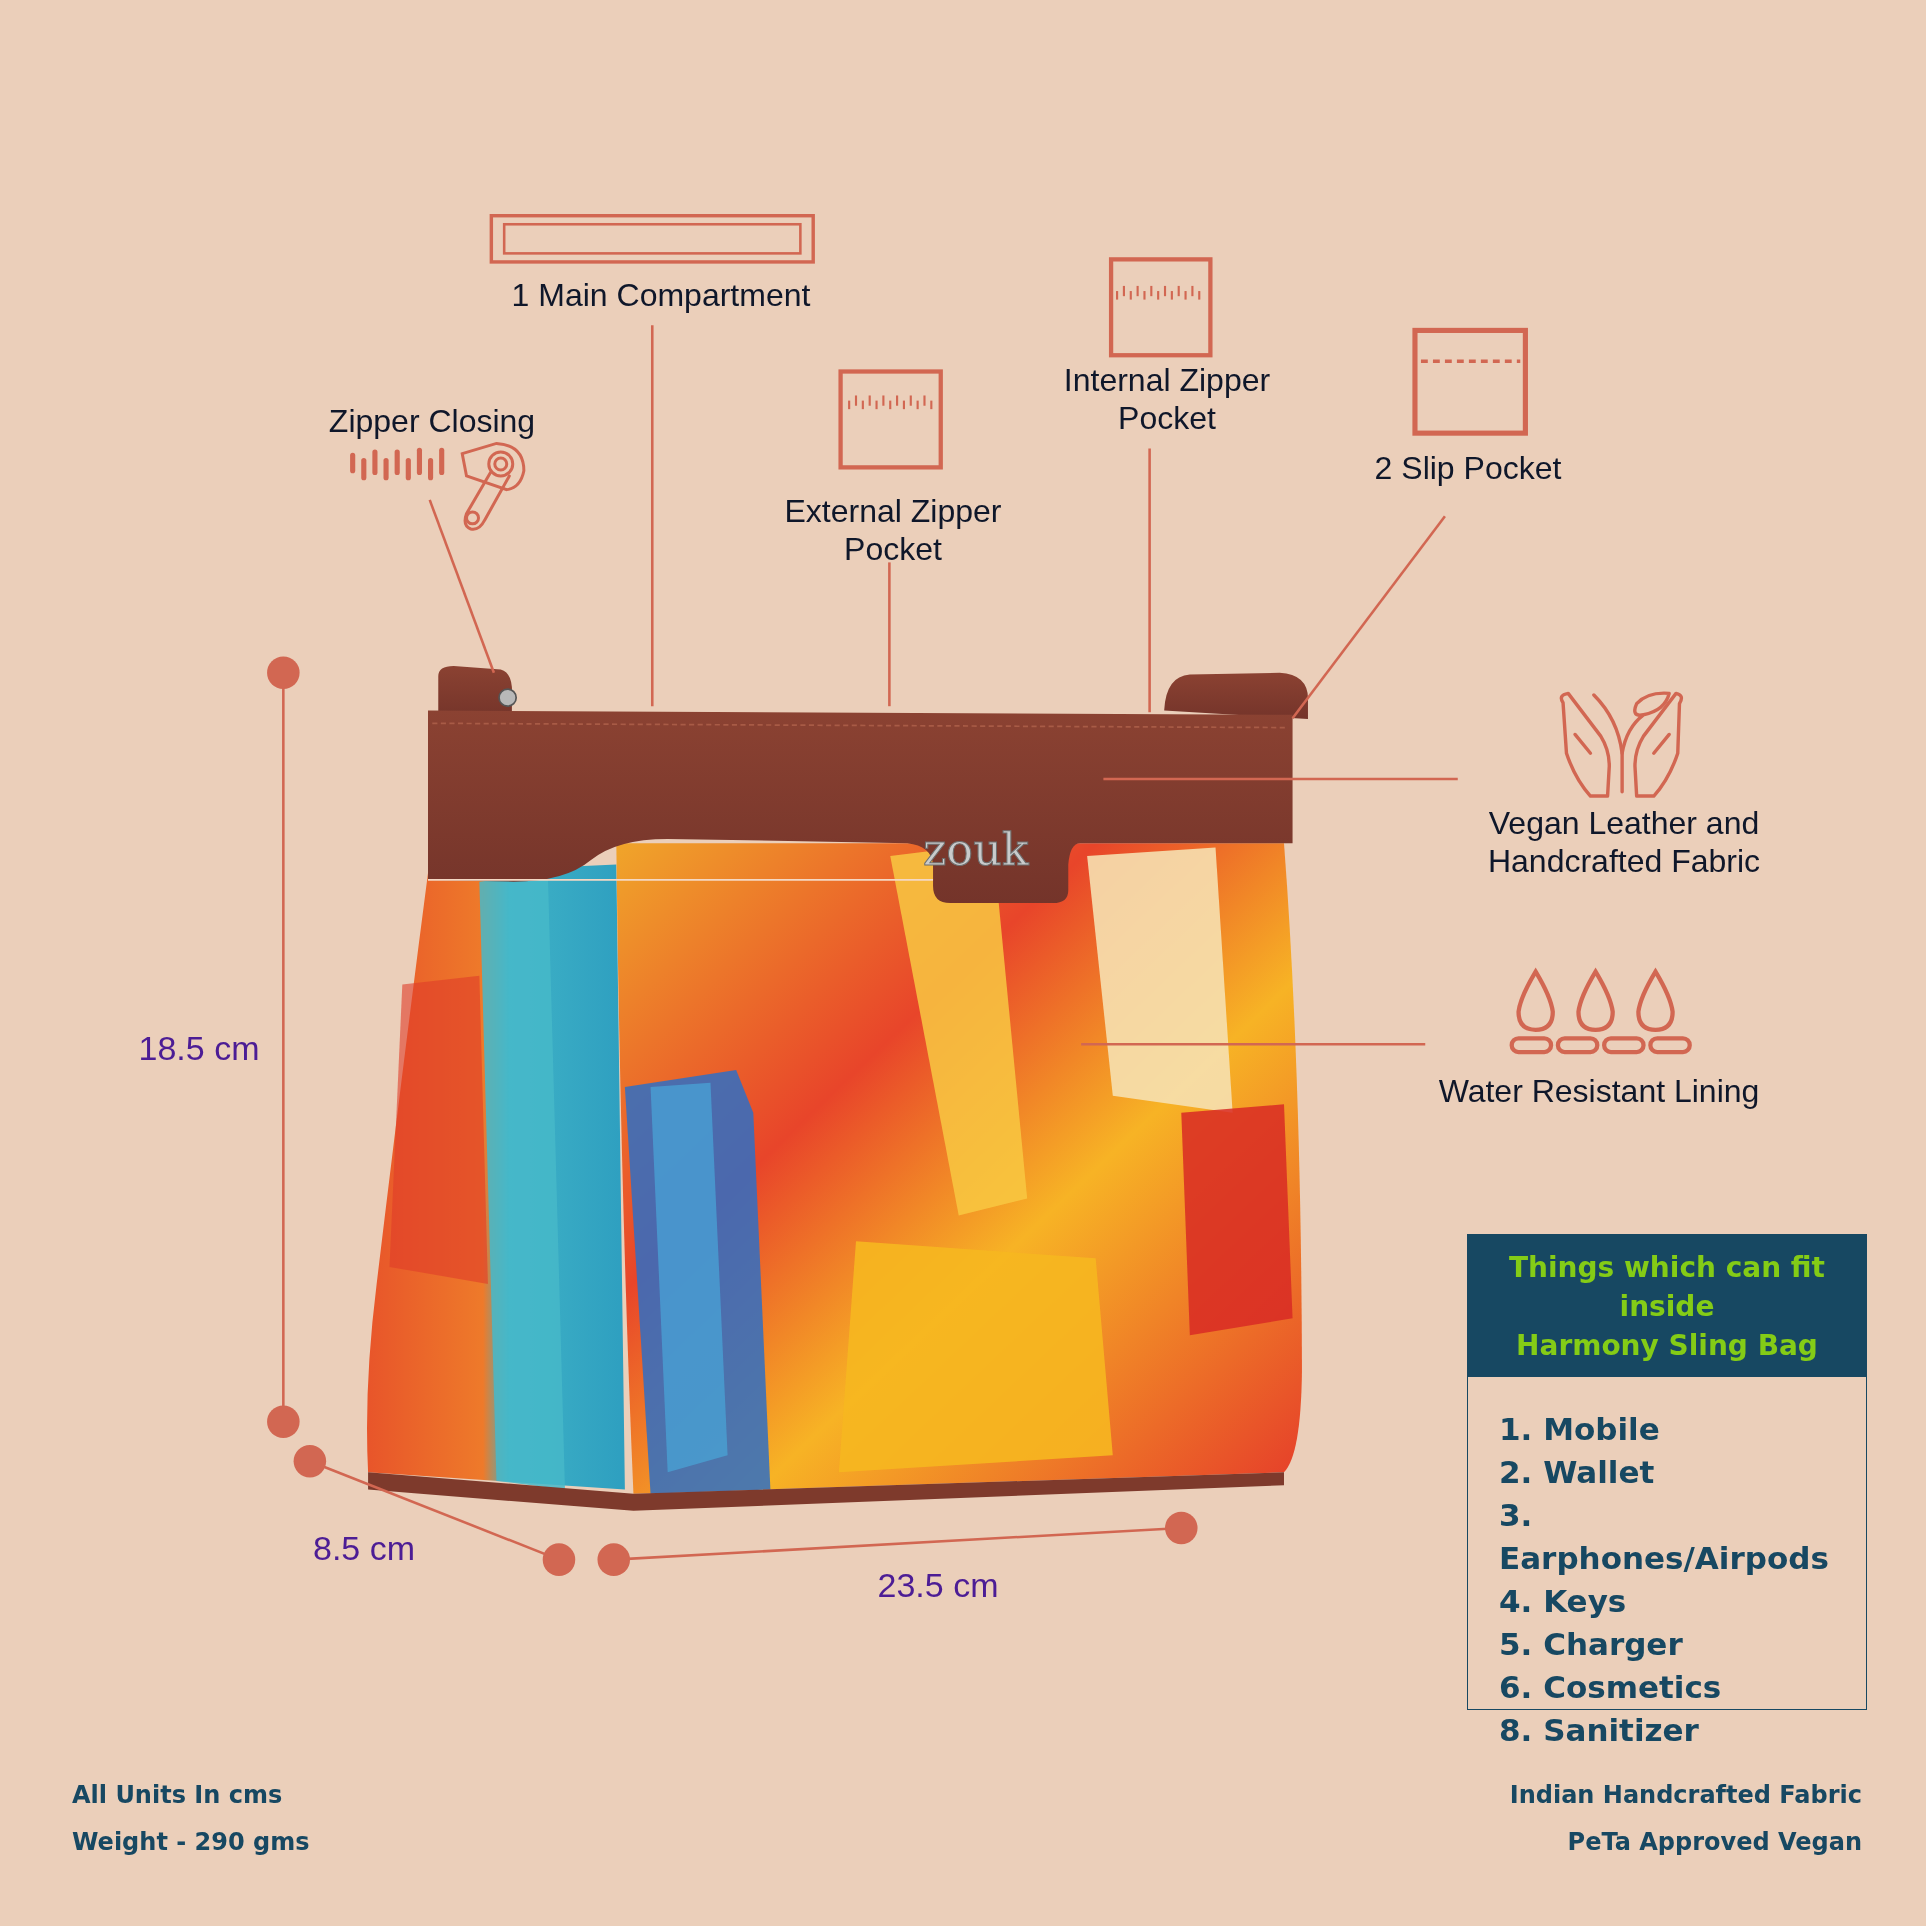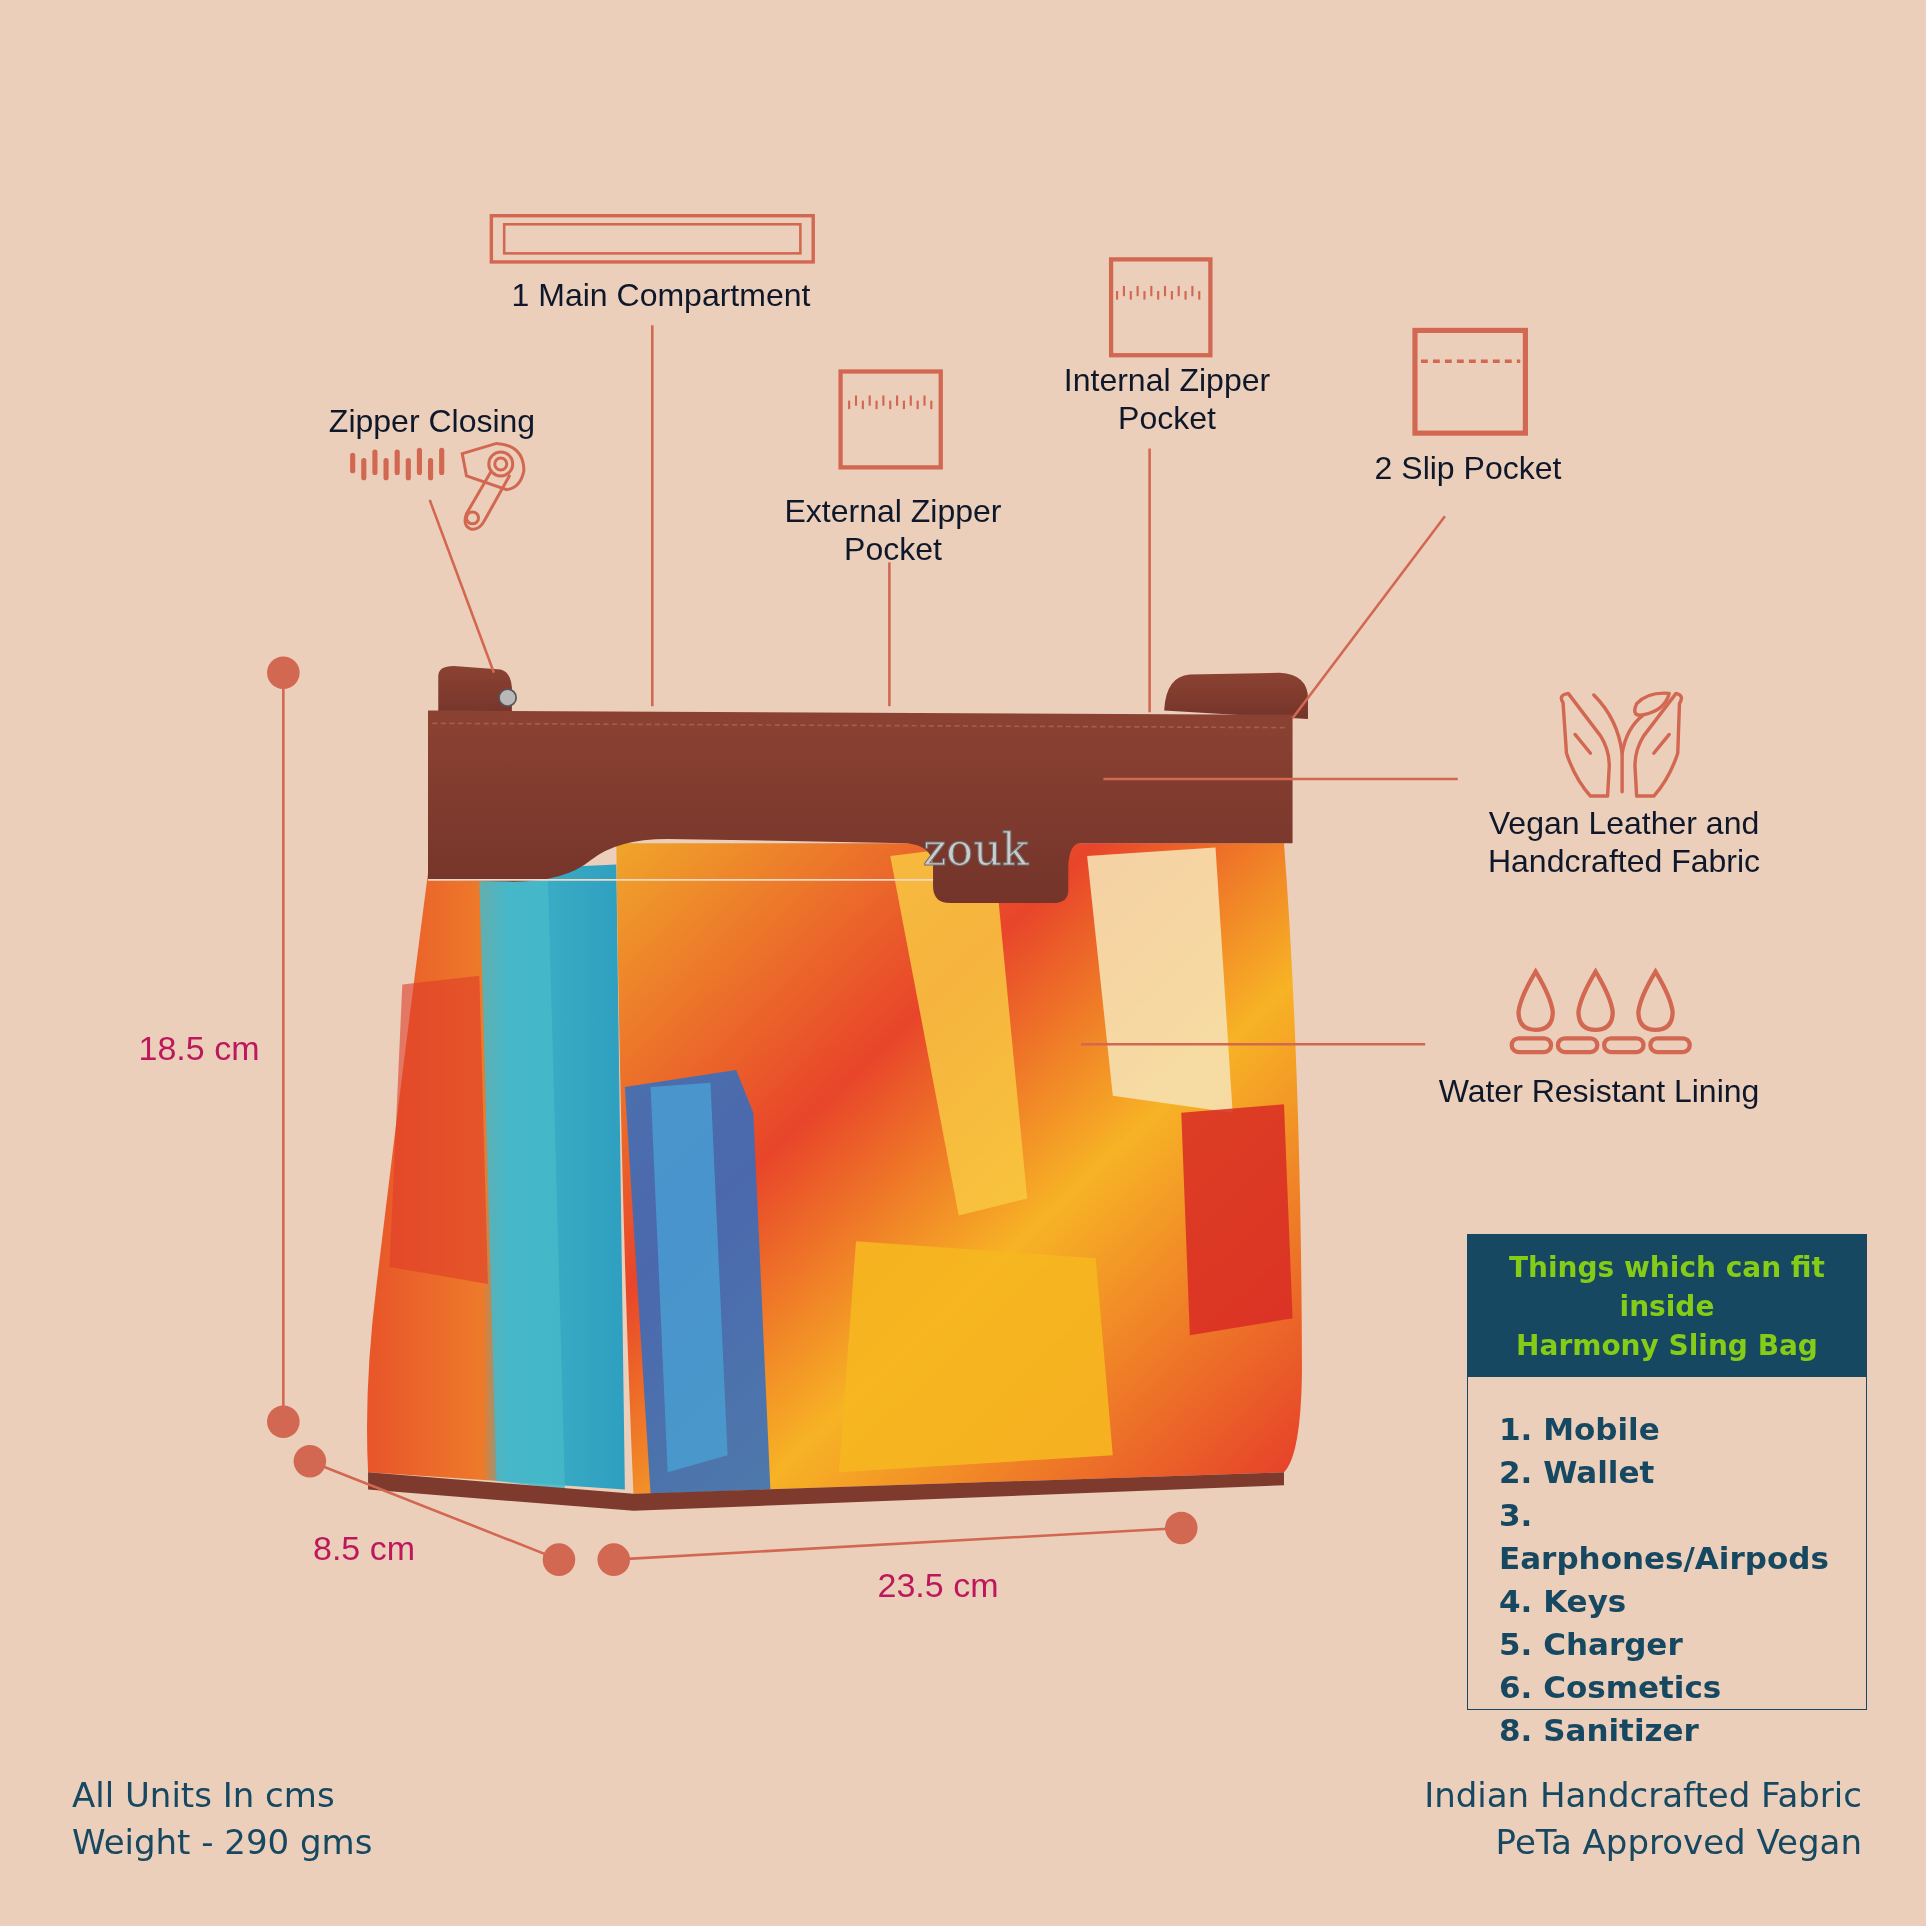--- a/index.html
+++ b/index.html
@@ -1,22 +1,22 @@
 <!DOCTYPE html>
 <html style="font-size:13.7px"><head>
 <meta charset="utf-8">
 <style>
   html, body { margin: 0; padding: 0; }
   body { width: 1926px; height: 1926px; background: #EBCFBA; position: relative; overflow: hidden;
          font-family: "DejaVu Sans", "Liberation Sans", sans-serif; color: #174862; }
   .feat-label { position: absolute; font-size: 32px; line-height: 38px; text-align: center; color: #0f172a;
                 font-family: "Liberation Sans", sans-serif; transform: translateX(-50%); white-space: nowrap; }
-  .dim-label { position: absolute; font-size: 34px; color: #be185d; font-family: "Liberation Sans", sans-serif;
+  .dim-label { position: absolute; font-size: 34px; color: #4c1d95; font-family: "Liberation Sans", sans-serif;
                transform: translate(-50%, -50%); white-space: nowrap; }
-  .foot { position: absolute; font-size: 34px; font-weight: normal; line-height: 47px; color: #174862;
+  .foot { position: absolute; font-size: 24px; font-weight: bold; line-height: 47px; color: #174862;
           font-family: "DejaVu Sans", sans-serif; }
   .fit-box { position: absolute; left: 1467px; top: 1234px; width: 400px; height: 476px;
              border: 1.7px solid #174862; box-sizing: border-box; }
   .fit-head { background: #174862; color: #84cc16; font-weight: bold; font-size: 28px; line-height: 39px;
               text-align: center; padding: 13px 6.8px 12px; font-family: "DejaVu Sans", sans-serif; }
   .fit-list { list-style: none; margin: 14px; padding: 17px 0 0 17px; }
   .fit-list li { font-size: 31px; font-weight: bold; line-height: 43px; color: #174862;
                  font-family: "DejaVu Sans", sans-serif; }
   svg.overlay { position: absolute; left: 0; top: 0; }
 </style>

